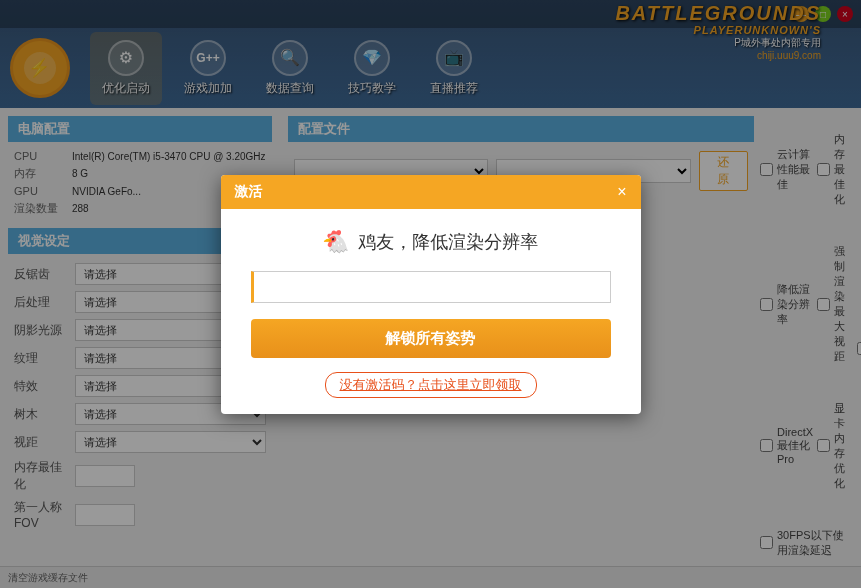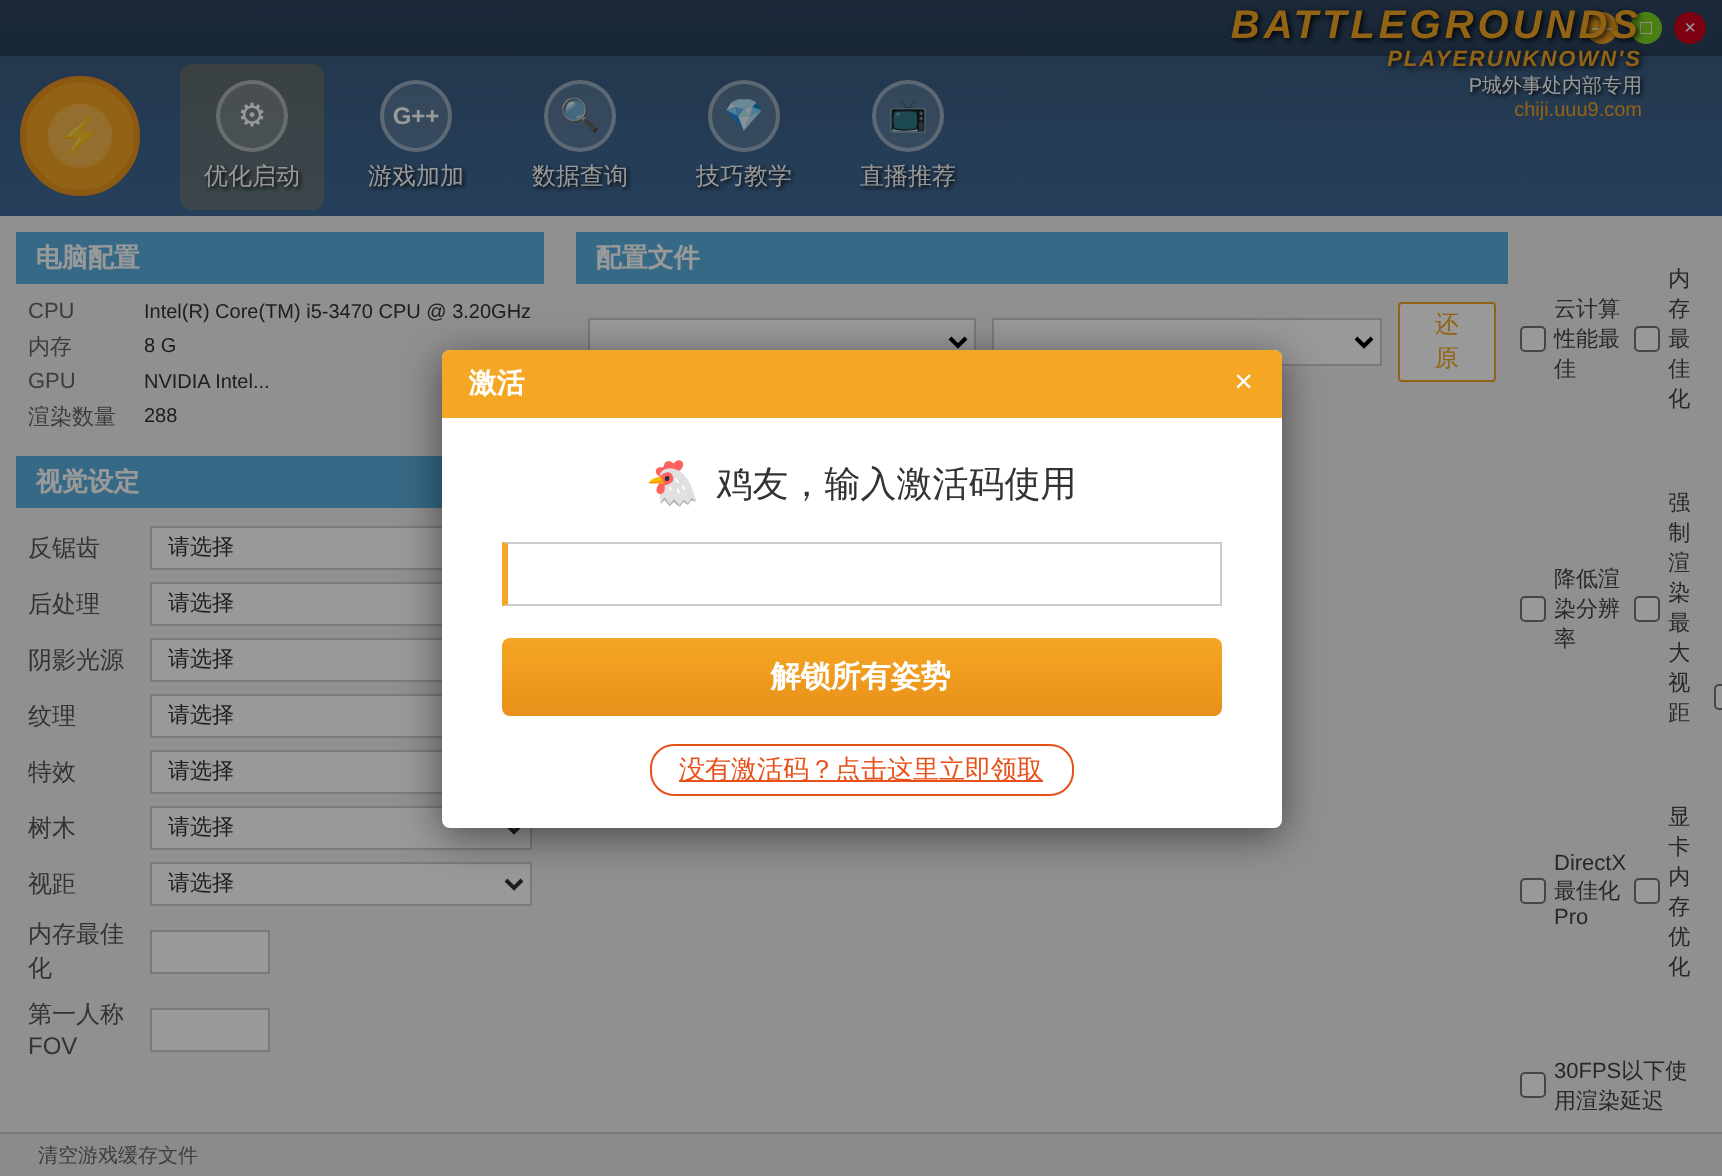--- a/index.html
+++ b/index.html
@@ -398,21 +398,21 @@
     
     .status-bar {
       position: absolute;
       bottom: 0;
       left: 0; right: 0;
       height: 22px;
       background: #e8e8e8;
       border-top: 1px solid #ccc;
       display: flex;
       align-items: center;
-      padding: 0 19px;
+      padding: 0 8px;
       font-size: 10px;
       color: #666;
       z-index: 6;
     }
   </style>
 </head>
 <body>
 
 <div class="bg-overlay"></div>
 
@@ -471,21 +471,21 @@
       <div class="config-row">
         <span class="config-label">CPU</span>
         <span class="config-value">Intel(R) Core(TM) i5-3470 CPU @ 3.20GHz</span>
       </div>
       <div class="config-row">
         <span class="config-label">内存</span>
         <span class="config-value">8 G</span>
       </div>
       <div class="config-row">
         <span class="config-label">GPU</span>
-        <span class="config-value">NVIDIA Intel...</span>
+        <span class="config-value">NVIDIA GeFo...</span>
       </div>
       <div class="config-row">
         <span class="config-label">渲染数量</span>
         <span class="config-value">288</span>
       </div>
     </div>
 
     <div class="visual-settings">
       <div class="section-header">视觉设定</div>
       <div class="setting-row">
@@ -625,20 +625,20 @@
   <div class="modal-dialog">
 
     <div class="modal-header">
       <span class="modal-title">激活</span>
       <button class="modal-close">×</button>
     </div>
 
     <div class="modal-body">
       <div class="modal-greeting">
         <span class="modal-chicken-icon">🐔</span>
-        <span>鸡友，输入激活码使用</span>
+        <span>鸡友，降低渲染分辨率</span>
       </div>
       <input class="modal-input" type="text" placeholder="" style="">
       <button class="modal-unlock-btn">解锁所有姿势</button>
       <span class="modal-link">没有激活码？点击这里立即领取</span>
     </div>
   </div>
 </div>
 
 </body></html>

